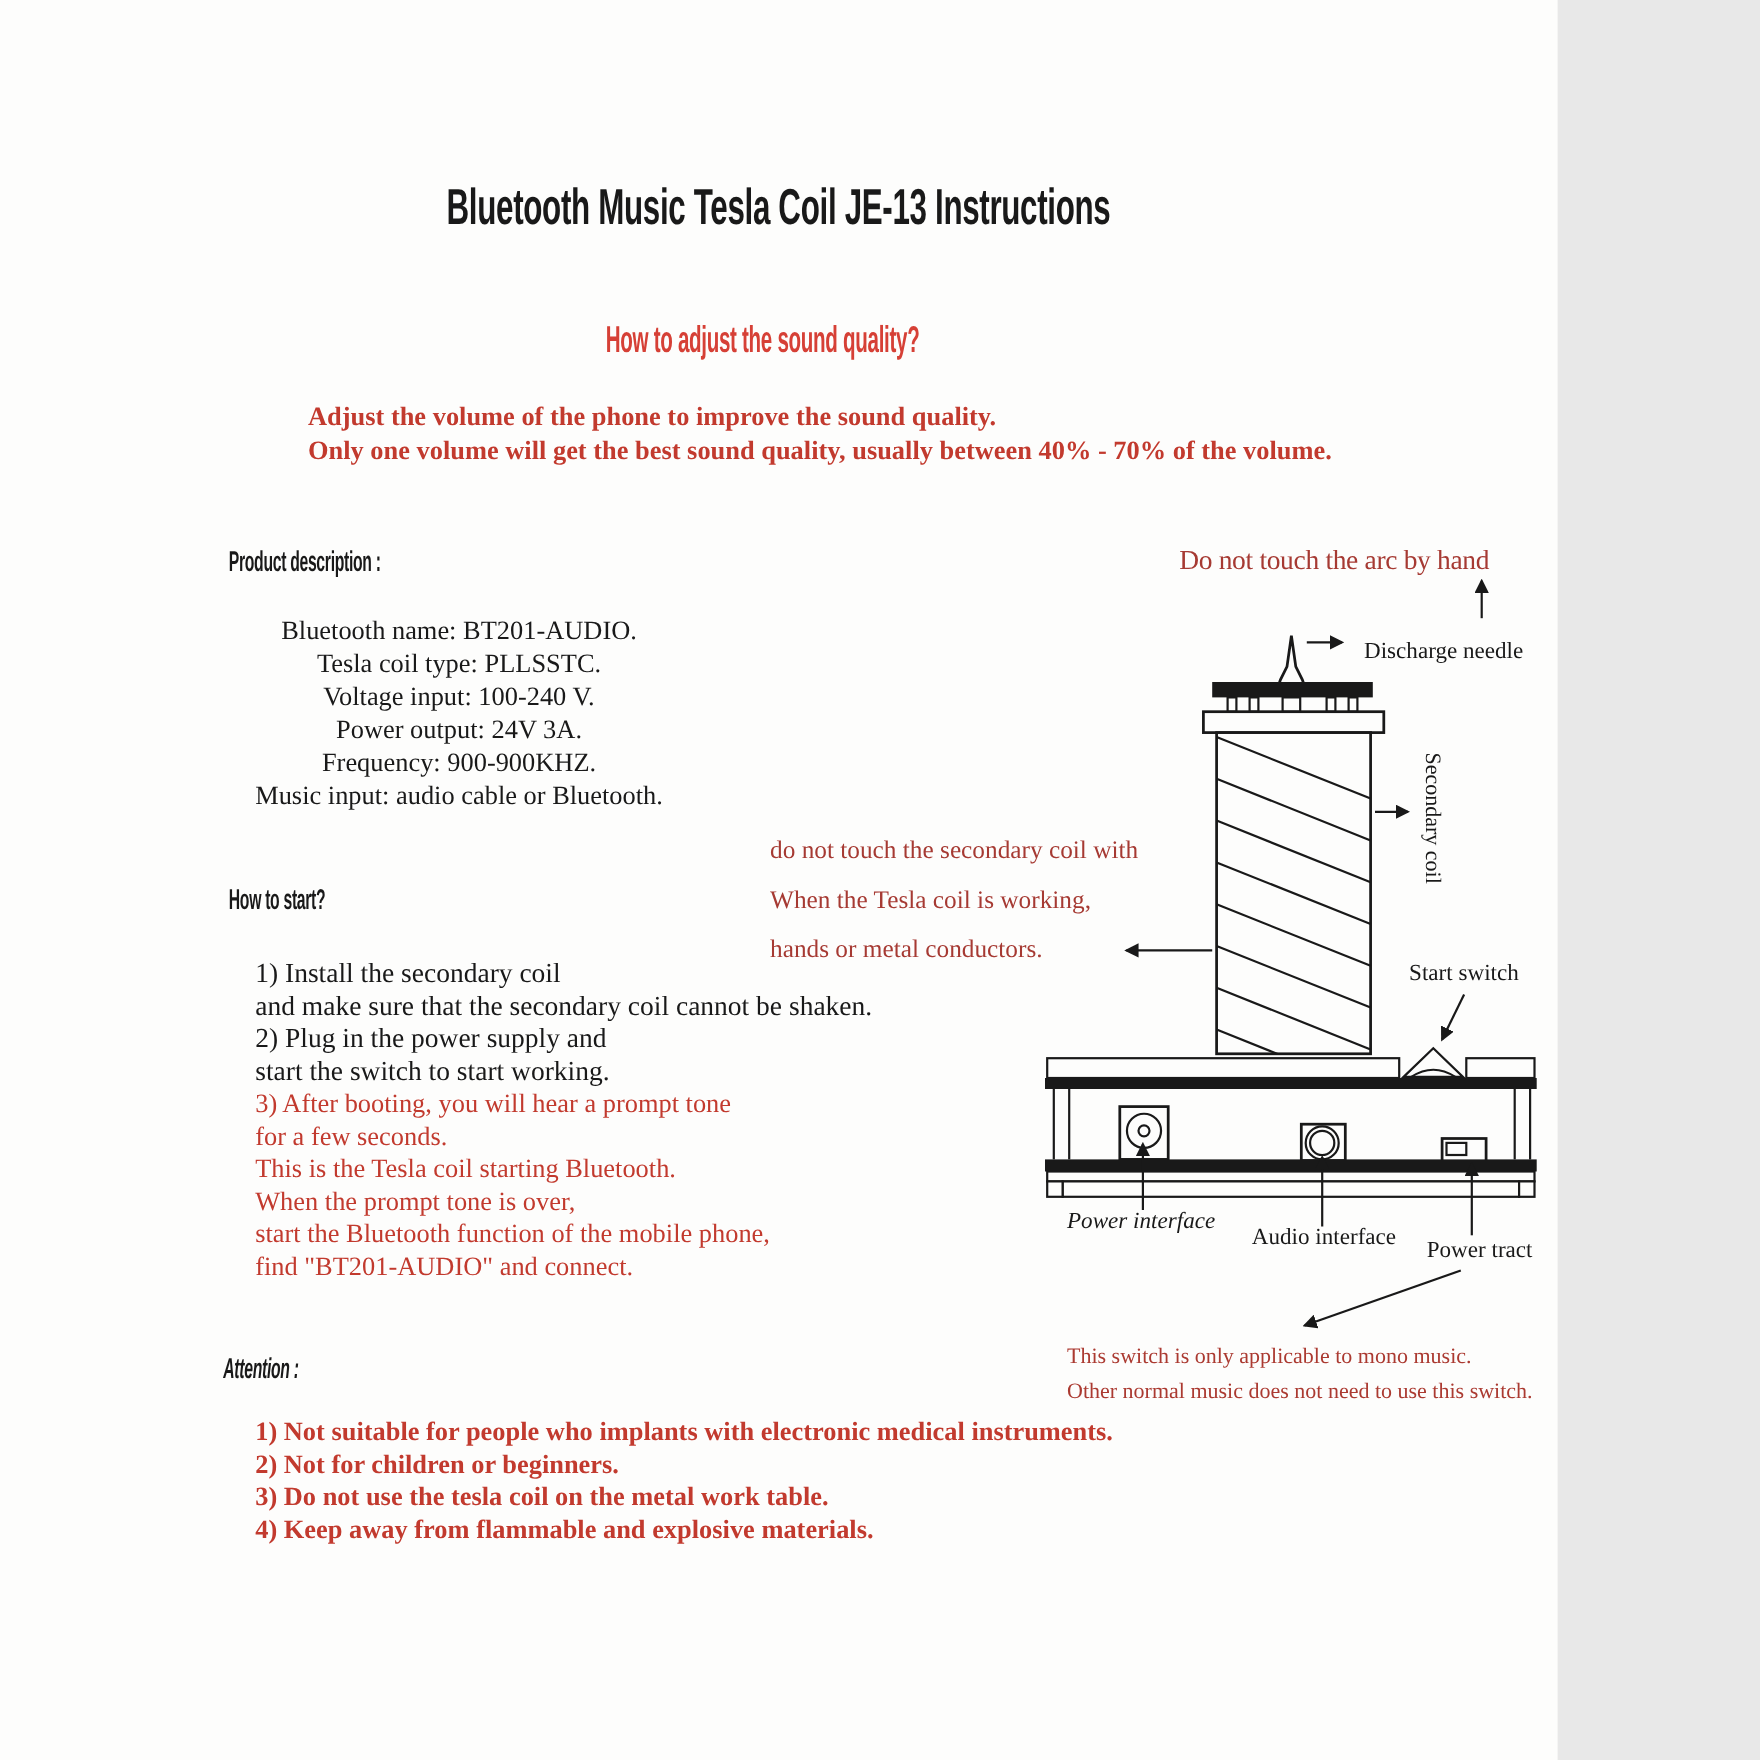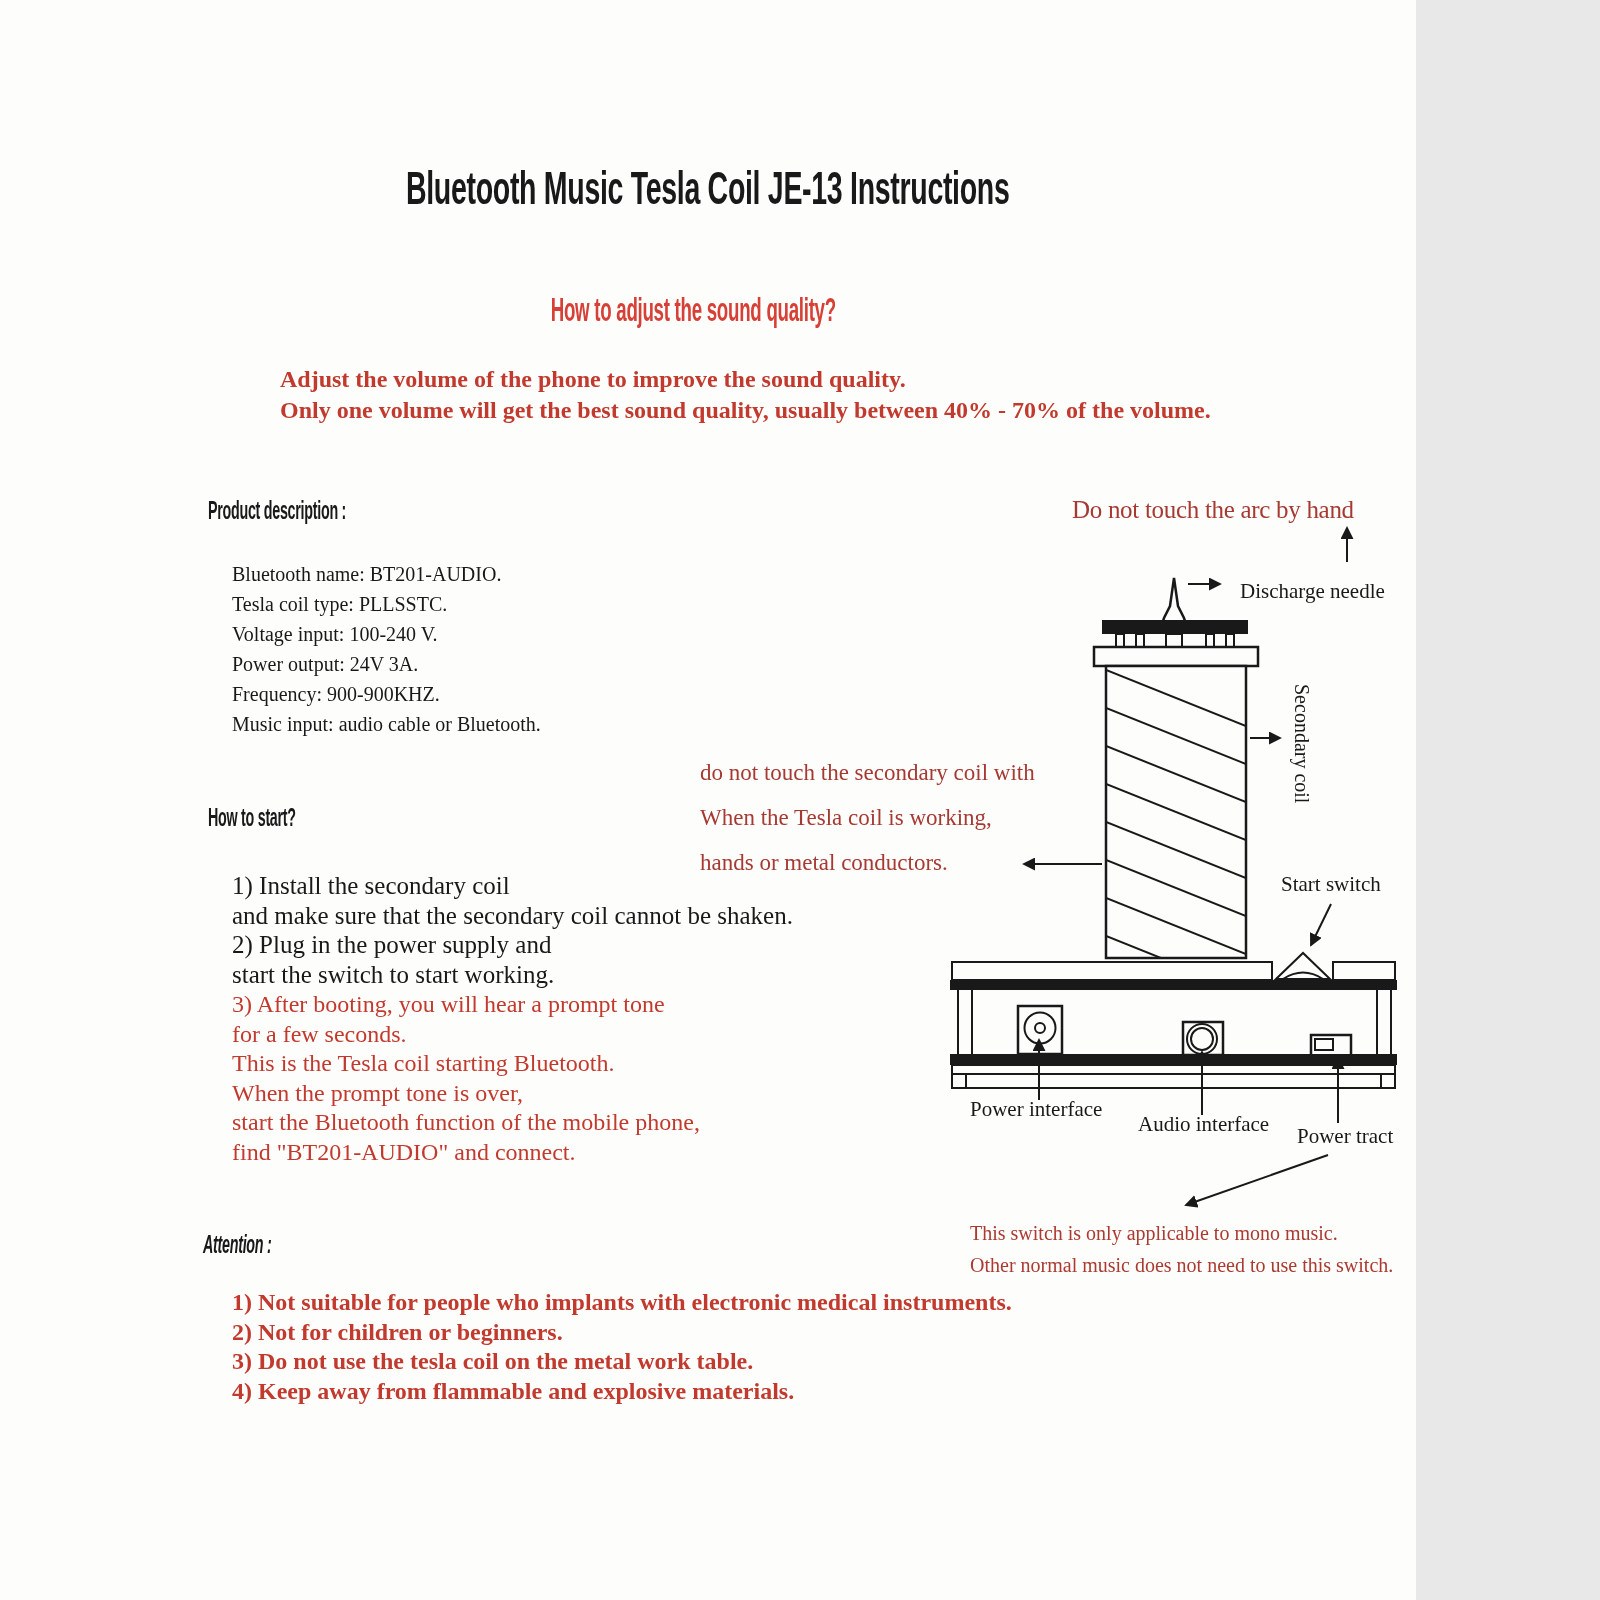--- a/index.html
+++ b/index.html
@@ -12,21 +12,21 @@
   
   .cond{font-family:"Liberation Sans",sans-serif;font-weight:700;letter-spacing:-.5px;white-space:nowrap;}
   .cond>span{display:inline-block;transform:scaleX(.55);transform-origin:0 50%;}
   .center{left:0;right:0;text-align:center;}
   .center>span{transform-origin:50% 50%;}
   .title{top:165px;font-size:46px;}
   .title>span{transform:scaleX(.62);}
   .red-head{top:292px;right:30px;font-size:34px;color:var(--heading-red,#d64036);}
   .sec-head{font-size:26px;}
   
-  .serif25{font-size:20px;line-height:30px;white-space:nowrap;}
+  .serif25{font-size:24px;line-height:30px;white-space:nowrap;text-align:center;}
   .serif25 .ln{height:30px;}
   .steps{font-size:25px;line-height:29.5px;white-space:nowrap;}
   .steps .ln{height:29.5px;}
   .bold-red{font-weight:400;color:var(--statement-red,#c23a2e);}
   .sound-lines{top:364px;left:280px;font-size:24px;font-weight:700;line-height:31px;color:var(--statement-red,#c23a2e);white-space:nowrap;}
   .attn{top:1288px;left:232px;font-size:24px;font-weight:700;line-height:29.6px;color:var(--statement-red,#c23a2e);white-space:nowrap;}
   .annot{color:var(--annotation-red,#a63a33);white-space:nowrap;}
   .label{font-size:21px;white-space:nowrap;color:var(--ink,#191919);}
   .note{top:1217px;left:970px;font-size:20px;line-height:32px;color:var(--note-red,#ab3a31);white-space:nowrap;}
   .vert{transform:rotate(90deg);transform-origin:0 0;}
@@ -179,21 +179,21 @@
 
   <div class="abs annot" style="left:700px;top:750px;font-size:23px;line-height:45px;">
     <div>do not touch the secondary coil with</div>
     <div>When the Tesla coil is working,</div>
     <div>hands or metal conductors.</div>
   </div>
 
   <div class="abs label" style="left:1240px;top:569px;margin-top:12px;">Discharge needle</div>
   <div class="abs label vert" style="left:1312px;top:684px;font-size:20px;">Secondary coil</div>
   <div class="abs label" style="left:1281px;top:874px;">Start switch</div>
-  <div class="abs label" style="left:970px;top:1099px;">Power interface</div>
+  <div class="abs label" style="left:970px;top:1099px;font-style:italic;">Power interface</div>
   <div class="abs label" style="left:1138px;top:1114px;text-align:center;">Audio interface</div>
   <div class="abs label" style="left:1297px;top:1126px;">Power tract</div>
 
   <div class="abs note">
     <div>This switch is only applicable to mono music.</div>
     <div>Other normal music does not need to use this switch.</div>
   </div>
 
 </div>
 

